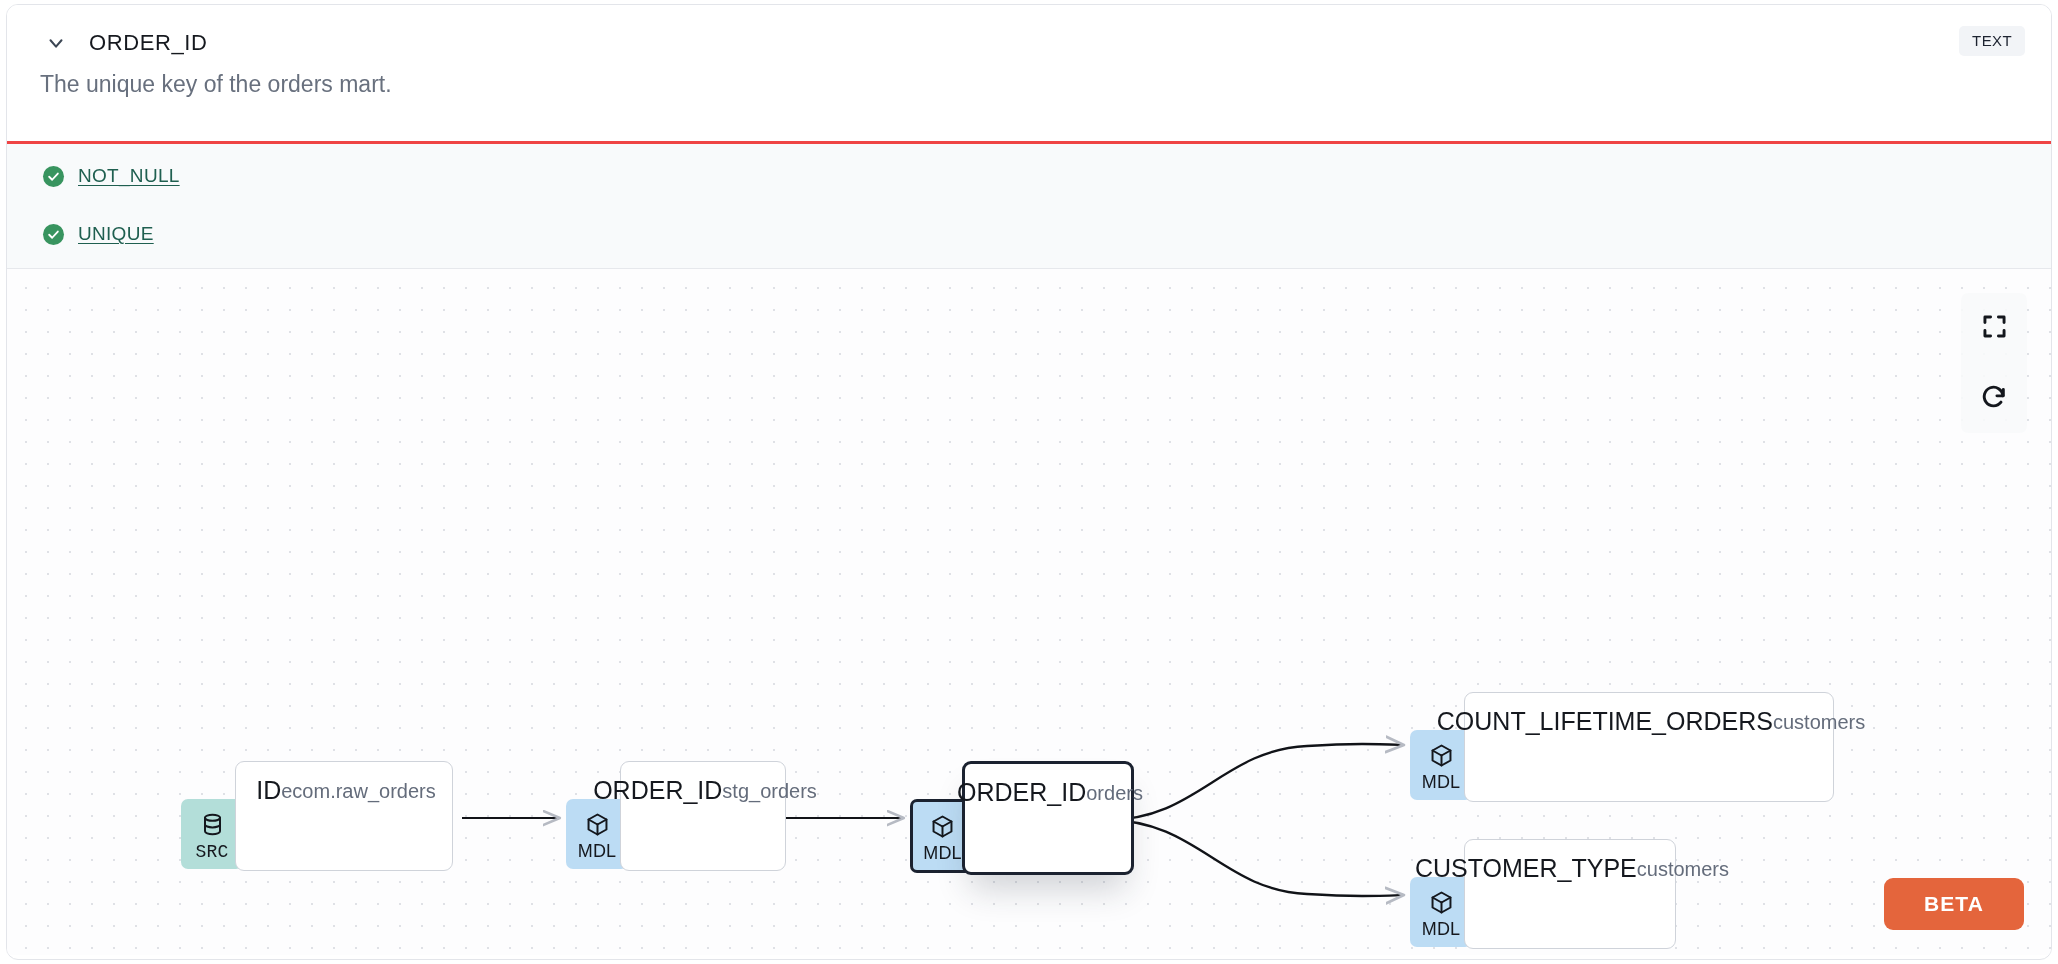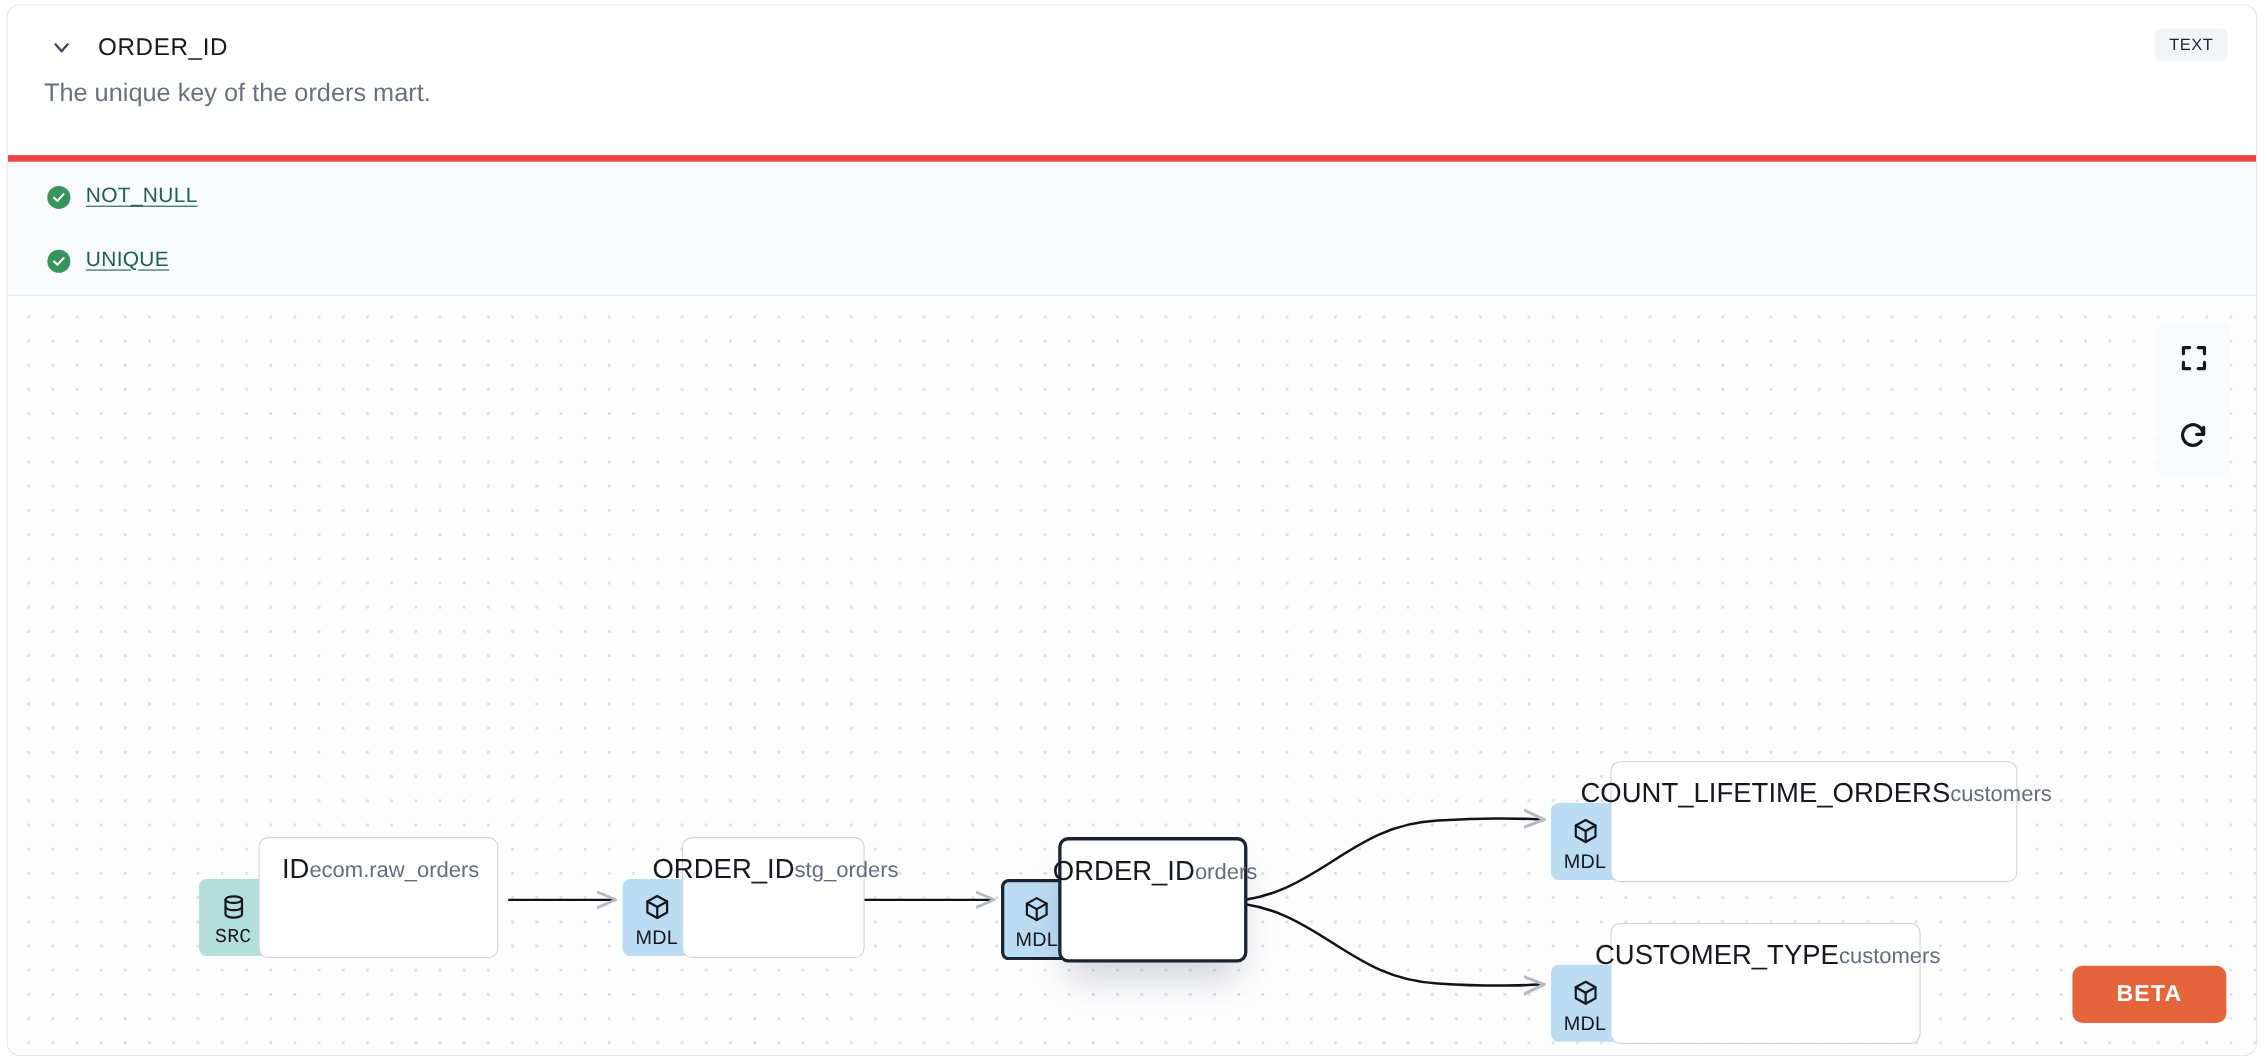--- a/index.html
+++ b/index.html
@@ -75,21 +75,21 @@
     font-size: 23px;
     color: #68707e;
     white-space: nowrap;
   }
 
   
   .tests {
     position: relative;
     height: 128px;
     background: #f8fafb;
-    border-top: 6px solid #ef4444;
+    border-top: 3px solid #ef4444;
     border-bottom: 1px solid #e6e8ec;
   }
   .test-item {
     position: absolute;
     left: 36px;
     display: flex;
     align-items: center;
     gap: 14px;
     cursor: pointer;
   }
@@ -205,21 +205,21 @@
   .n-sel   { left: 903px; top: 492px; }
   .n-sel   .node-badge { height: 74px; align-self: flex-start; }
   .n-sel   .node-body  { width: 172px; min-height: 114px; }
 
   .n-cnt   { left: 1403px; top: 423px; }
   .n-cnt   .node-badge { height: 70px; align-self: flex-start; }
   .n-cnt   .node-body  { width: 370px; min-height: 110px; }
 
   .n-cus   { left: 1403px; top: 570px; }
   .n-cus   .node-badge { height: 70px; align-self: flex-start; }
-  .n-cus   .node-body  { width: 282px; min-height: 110px; }
+  .n-cus   .node-body  { width: 212px; min-height: 110px; }
 
   
   .controls {
     position: absolute;
     right: 24px;
     top: 24px;
     width: 66px;
     background: rgba(248,249,251,0.88);
     border-radius: 7px;
     display: flex;

